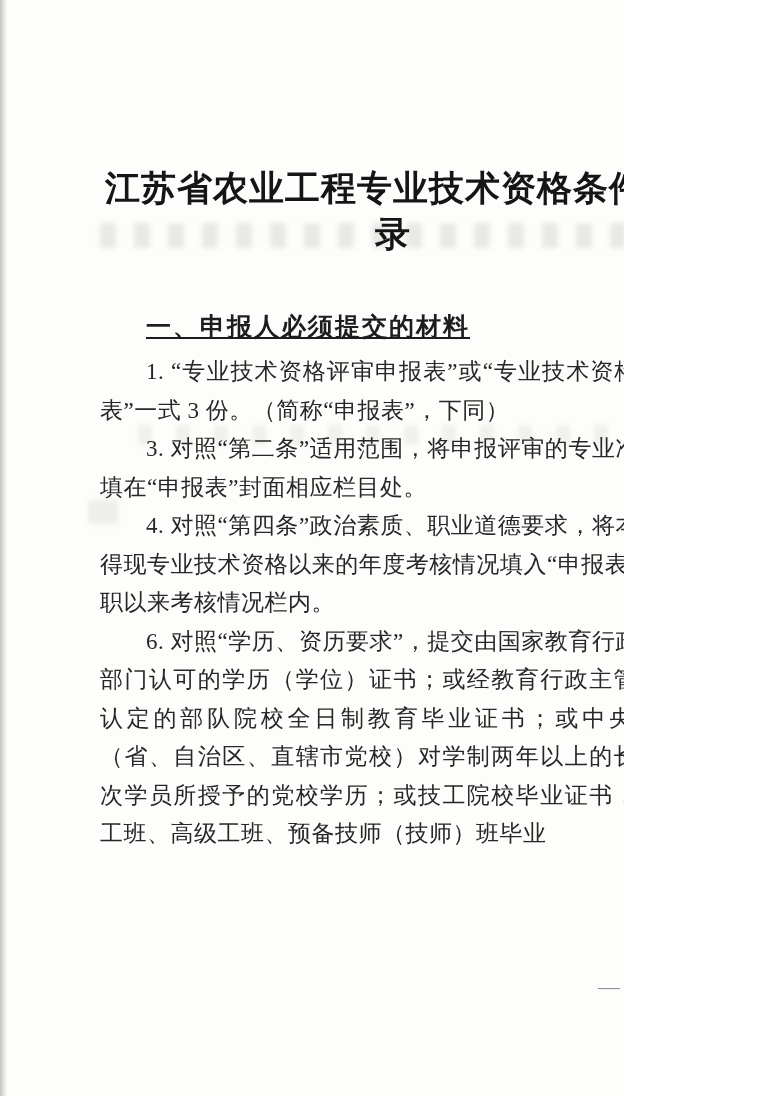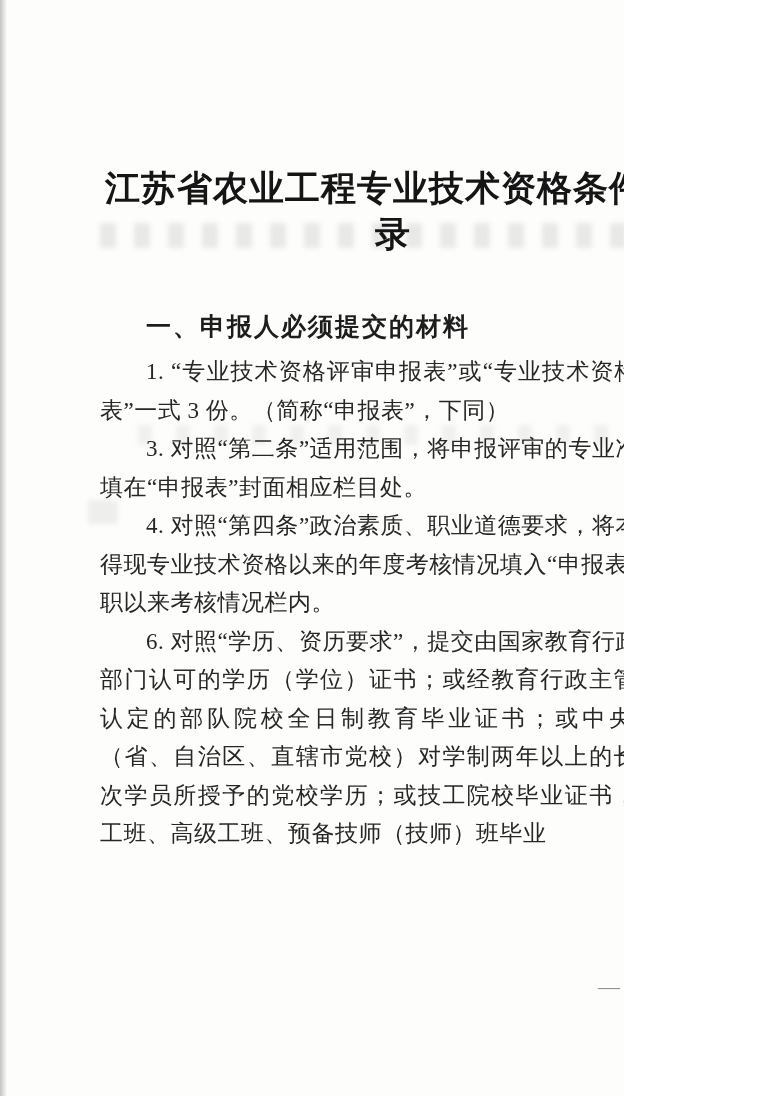--- a/index.html
+++ b/index.html
@@ -60,20 +60,21 @@
   }
   .section-heading {
     margin: 52px 0 0 0;
     padding-left: 46px;
     font-size: 25px;
     line-height: 32px;
     font-weight: bold;
     letter-spacing: 2px;
     color: #1d1d1d;
     font-family: "Liberation Sans", "DejaVu Sans", sans-serif;
+    text-decoration: underline;
   }
   .body-text {
     margin-top: 11px;
   }
   .para {
     margin: 0;
     font-size: 23px;
     line-height: 38.5px;
     text-indent: 2em;
     text-align: justify;

